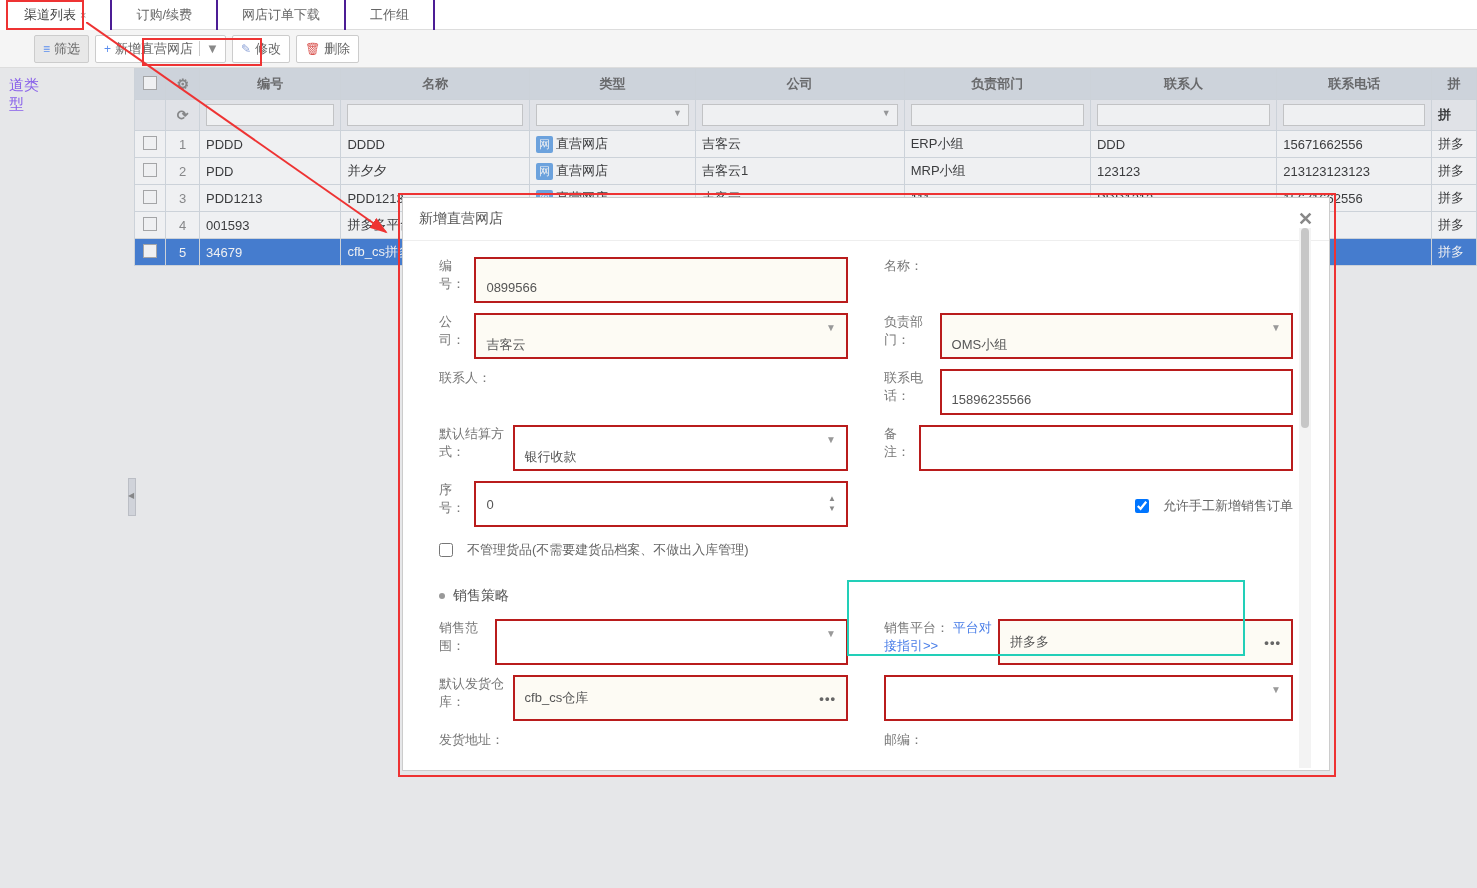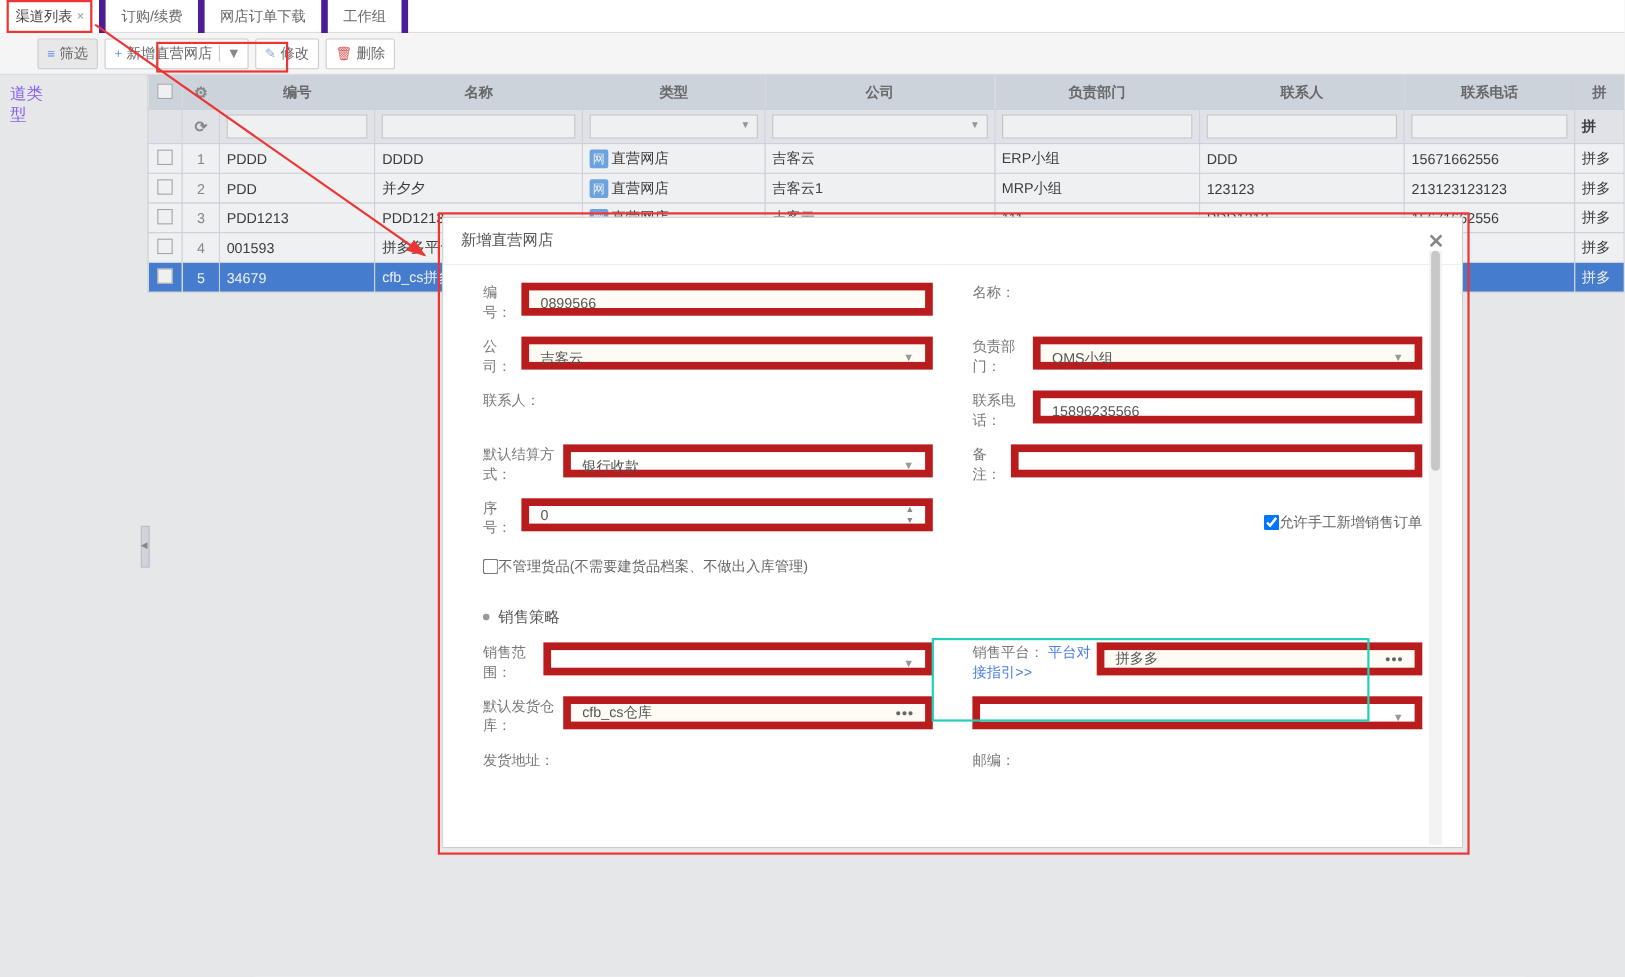--- a/index.html
+++ b/index.html
@@ -15,28 +15,28 @@
     }
     
     .tabs {
       display: flex;
       background: #fff;
       border-bottom: 1px solid #ddd;
       height: 30px;
       align-items: center;
     }
     .tab {
-      padding: 6px 14px;
+      padding: 6px 24px;
       color: #666;
       cursor: pointer;
       font-size: 13px;
       height: 30px;
       display: flex;
       align-items: center;
-      border-right: 6px solid #4c1d95;
+      border-right: 2px solid #4c1d95;
       text-align: center;
     }
     .tab.active {
       color: #444;
       background: #fff;
       position: relative;
     }
     .tab-close {
       font-size: 11px;
       margin-left: 4px;
@@ -153,35 +153,35 @@
     }
     .modal-scroll { position:absolute; right:18px; top:30px; bottom:2px; width:12px; background:#f3f3f3;}
     .modal-scroll-thumb { position:absolute; left:2px; top:0; width:8px; height:200px; background:#c7c7c7; border-radius:4px;}
 
     .form-row { display:flex; gap:36px; margin-bottom:10px;}
     .form-col { flex:1; display:flex; }
     .form-label { color:#777; font-size:13px; margin-bottom:3px;}
     .form-input {
       width:100%;
       height:30px;
-      border:7px solid #b91c1c;
-      padding:4px 10px;
+      border:2px solid #b91c1c;
+      padding:21px 10px;
       font-size:13px;
       color:#555;
       background:#fdfbf4;
     }
     .form-input.plain { background:#fff;}
     .form-input.select { position:relative; background:#fdfbf4;}
     .form-input.select::after { content:"▼"; position:absolute; right:10px; top:7px; font-size:10px; color:#999;}
     .form-input.select.plain { background:#fff;}
     .form-input.num { display:flex; align-items:center; justify-content:space-between; background:#fff;}
     .num-arrows { display:flex;flex-direction:column;font-size:8px;line-height:10px;color:#888;}
     .form-input.browse { display:flex; align-items:center; justify-content:space-between; background:#fdfbf4;}
     .browse-dots {font-weight:bold;color:#666;letter-spacing:1px;}
-    .check-row { display:flex; align-items:center; gap:0; color:#666; padding-top:4px;}
+    .check-row { display:flex; align-items:center; gap:14px; color:#666; padding-top:4px;}
     .check-row input[type=checkbox]{ width:14px;height:14px;}
     .link { color:#4a7ee8; cursor:pointer;}
 
     .section-hdr { display:flex; align-items:center; color:#555; margin:28px 0 14px 0; font-size:14px;}
     .section-hdr::before { content:""; width:6px; height:6px; border-radius:50%; background:#999; margin-right:8px;}
 
     
     .splitter { position:absolute; left:128px; top:478px; width:8px; height:38px; background:#dcdfe4; border:1px solid #c4c7cc; z-index:5;}
     .splitter::before { content:"◀"; font-size:8px; color:#888; position:absolute; left:-1px; top:12px;}
 

